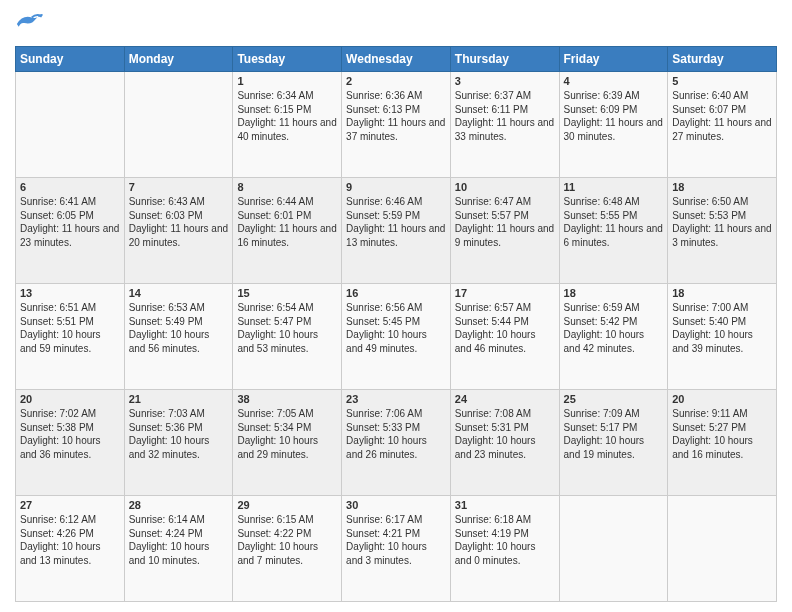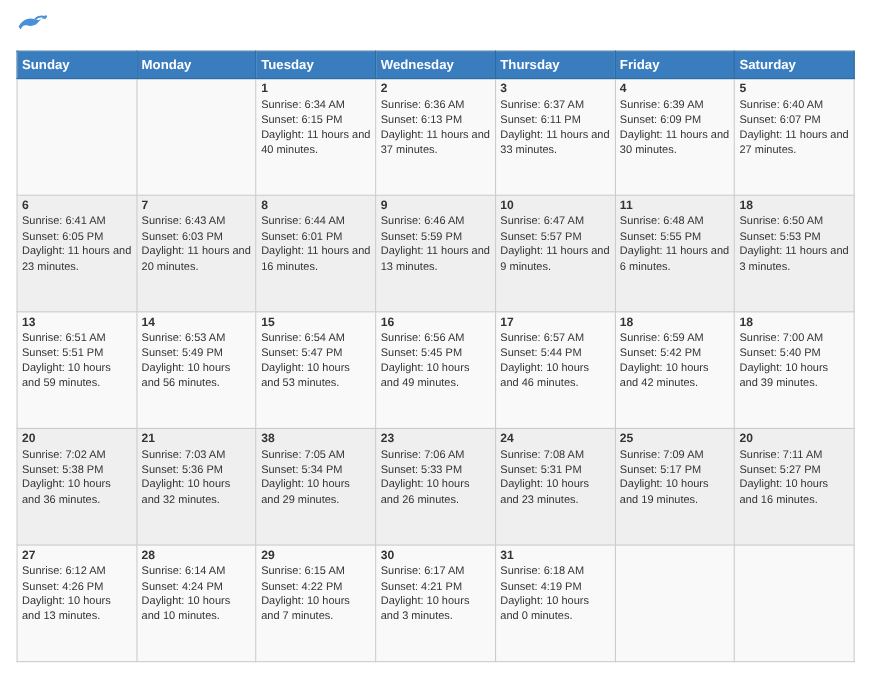--- a/index.html
+++ b/index.html
@@ -284,21 +284,21 @@
 Daylight: 10 hours and 23 minutes.</div>
           </td>
           <td>
             <span class="day-number">25</span>
             <div class="day-info">Sunrise: 7:09 AM
 Sunset: 5:17 PM
 Daylight: 10 hours and 19 minutes.</div>
           </td>
           <td>
             <span class="day-number">20</span>
-            <div class="day-info">Sunrise: 7:11 AM
+            <div class="day-info">Sunrise: 9:11 AM
 Sunset: 5:27 PM
 Daylight: 10 hours and 16 minutes.</div>
           </td>
         </tr>
         <tr>
           <td>
             <span class="day-number">27</span>
             <div class="day-info">Sunrise: 6:12 AM
 Sunset: 4:26 PM
 Daylight: 10 hours and 13 minutes.</div>

